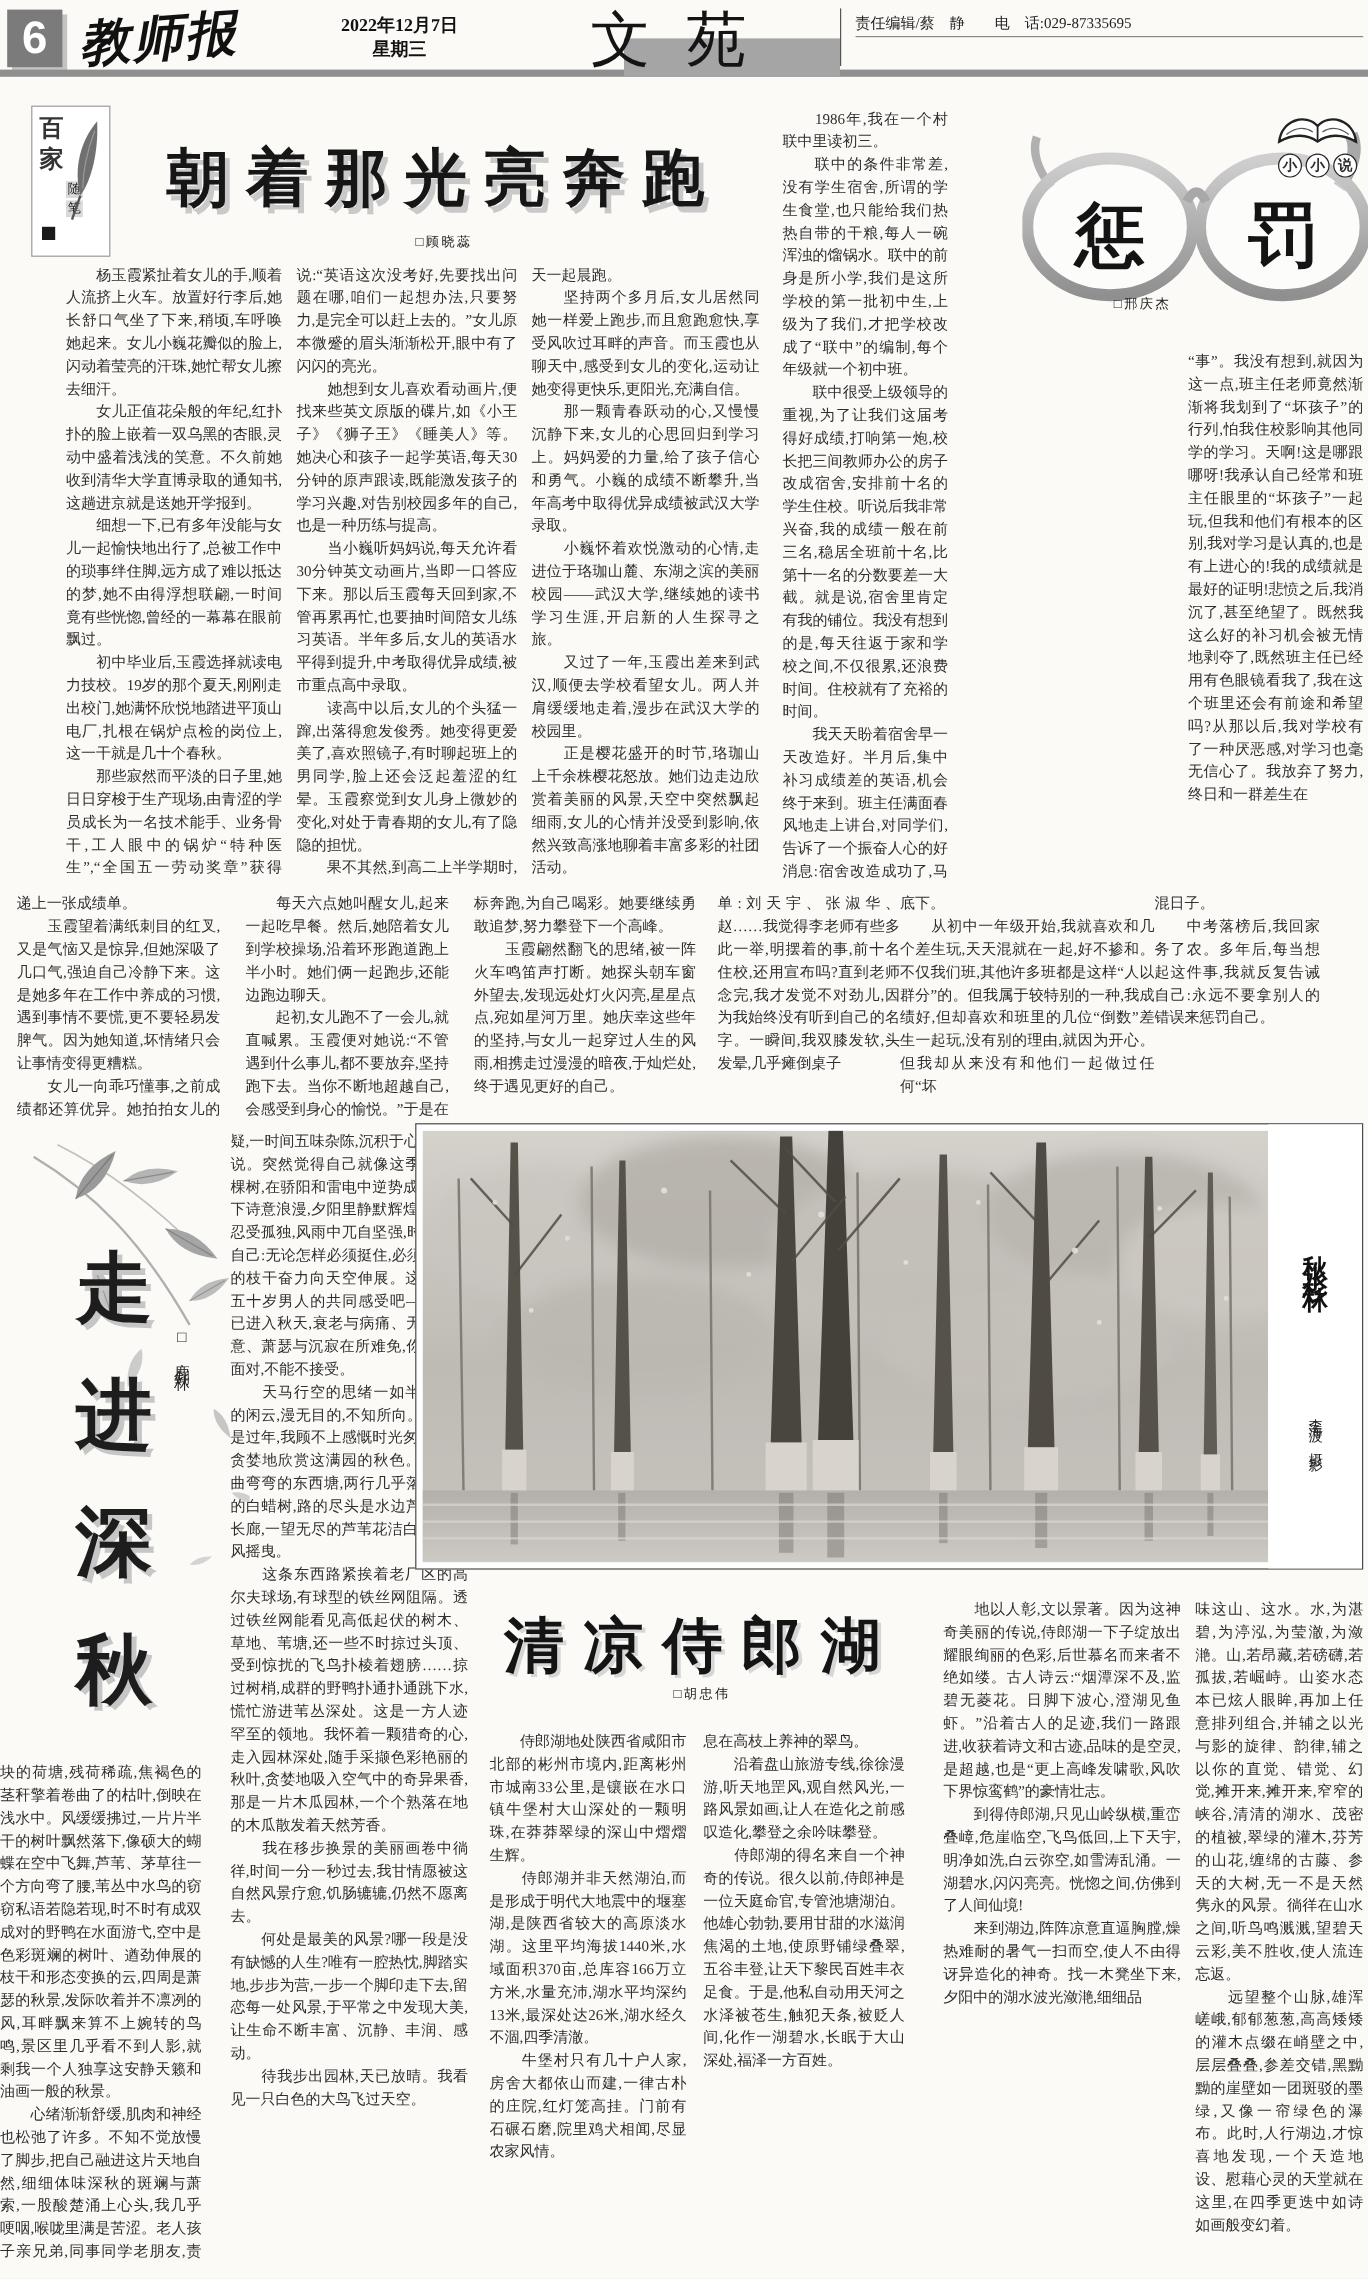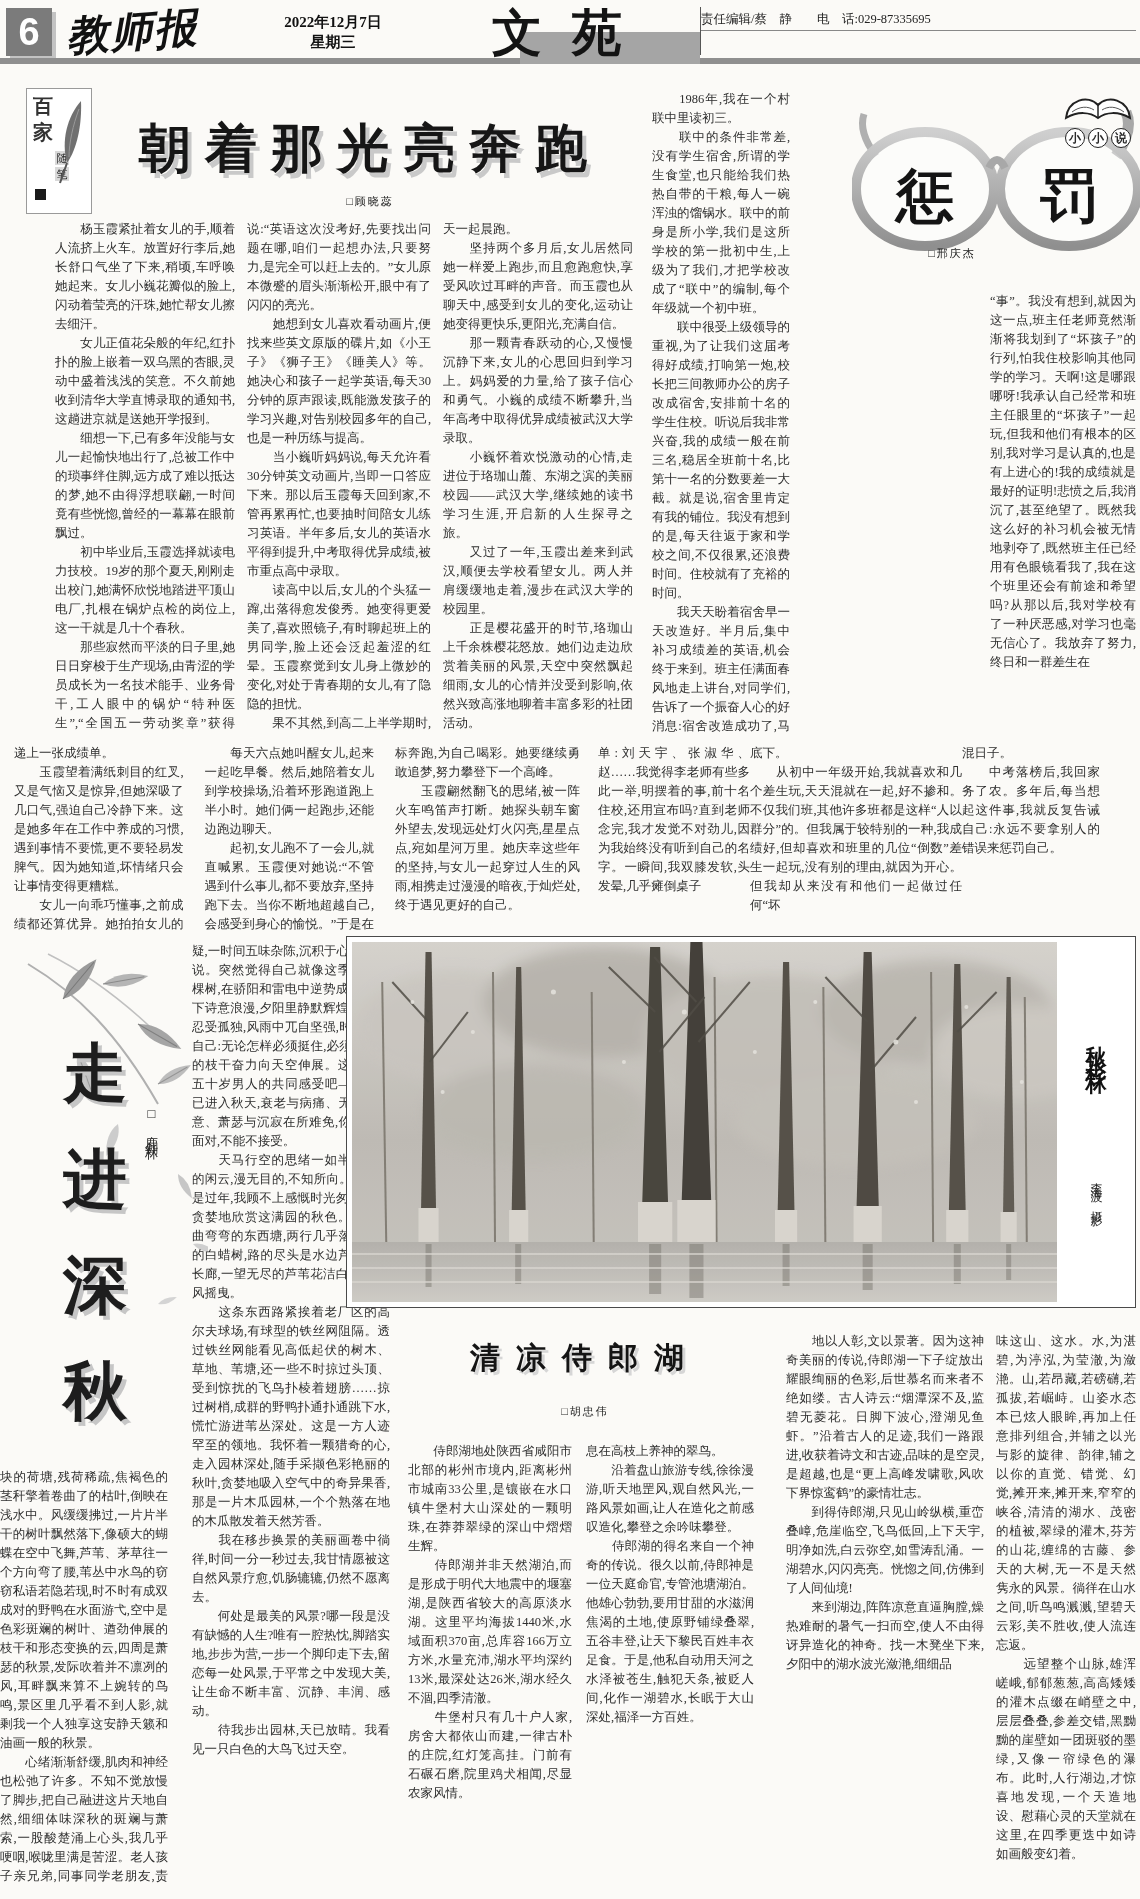--- a/index.html
+++ b/index.html
@@ -12,24 +12,24 @@
   .abs { position:absolute; }
   
   .pagenum { left:6px; top:8px; width:46px; height:48px; background:#7b7b7b;
     color:#fff; font:bold 38px/48px "Liberation Sans","DejaVu Sans",sans-serif;
     text-align:center; box-shadow:4px 4px 0 #c3c3c3; }
   .logo { left:66px; top:4px; font-size:42px; font-weight:bold; font-style:italic;
     transform:rotate(-4deg); letter-spacing:2px; color:#111; }
   .dateblk { left:258px; top:12px; width:150px; text-align:center;
     font-weight:bold; font-size:15px; line-height:20px; color:#111;}
   .secshadow { left:520px; top:32px; width:180px; height:32px; background:#a5a5a5; z-index:3; }
-  .sectitle { left:492px; top:0px; width:240px; font-size:50px; font-weight:bold;
+  .sectitle { left:492px; top:0px; width:240px; font-size:50px; font-weight:normal;
     letter-spacing:30px; color:#141414; z-index:4; }
   .editors { left:700px; top:7px; width:436px; height:48px; border-left:1px solid #555;
-    font-size:12.5px; color:#222; }
+    padding-left:12px; font-size:12.5px; color:#222; }
   .editors .row1 { height:24px; line-height:24px; border-bottom:1px solid #888; }
   .editors .row2 { height:24px; line-height:26px; }
   .rule { left:0; top:58px; width:1140px; height:6px; background:#8f8f8f; z-index:2; }
   
   .tcol { font-size:12.5px; line-height:19px; text-align:justify;
     white-space:pre-line; overflow:hidden; color:#2e2e2e; }
   .authorline { text-align:center; font-size:11px; letter-spacing:2px; color:#222; }
   
   .a1badge { left:26px; top:88px; width:66px; height:126px; border:1px solid #9a9a9a; background:#fff; }
   .a1badge .bchar { position:absolute; font-weight:bold; color:#333; font-size:20px; }
@@ -77,21 +77,21 @@
   .photobox { left:346px; top:936px; width:790px; height:372px; border:1px solid #4a4a4a;
     background:#fff; display:flex; }
   .photobox .pic { flex:1; margin:5px 0 5px 5px; overflow:hidden; }
   .photobox .capstrip { width:78px; position:relative; background:#fff; }
   .captitle { position:absolute; left:50%; transform:translateX(-50%); top:92px;
     writing-mode:vertical-rl; font-size:21px; letter-spacing:9px; font-weight:bold; color:#111; }
   .capcredit { position:absolute; left:50%; transform:translateX(-50%); top:236px;
     writing-mode:vertical-rl; font-size:12px; letter-spacing:4px; color:#222; }
   
   .a4title { left:398px; top:1338px; width:374px; text-align:center; font-weight:bold;
-    font-size:30px; letter-spacing:16px; color:#141414; text-shadow:3px 3px 0 #d6d6d6; }
+    font-size:50px; letter-spacing:16px; color:#141414; text-shadow:3px 3px 0 #d6d6d6; }
   .a4author { left:398px; top:1404px; width:374px; }
   .a4c1 { left:408px; top:1442px; width:164px; height:450px; }
   .a4c2 { left:586px; top:1442px; width:168px; height:450px; }
   .a4c3 { left:786px; top:1332px; width:198px; height:560px; }
   .a4c4 { left:996px; top:1332px; width:140px; height:560px; }
 </style>
 </head>
 <body>
 
 <div id="page">

